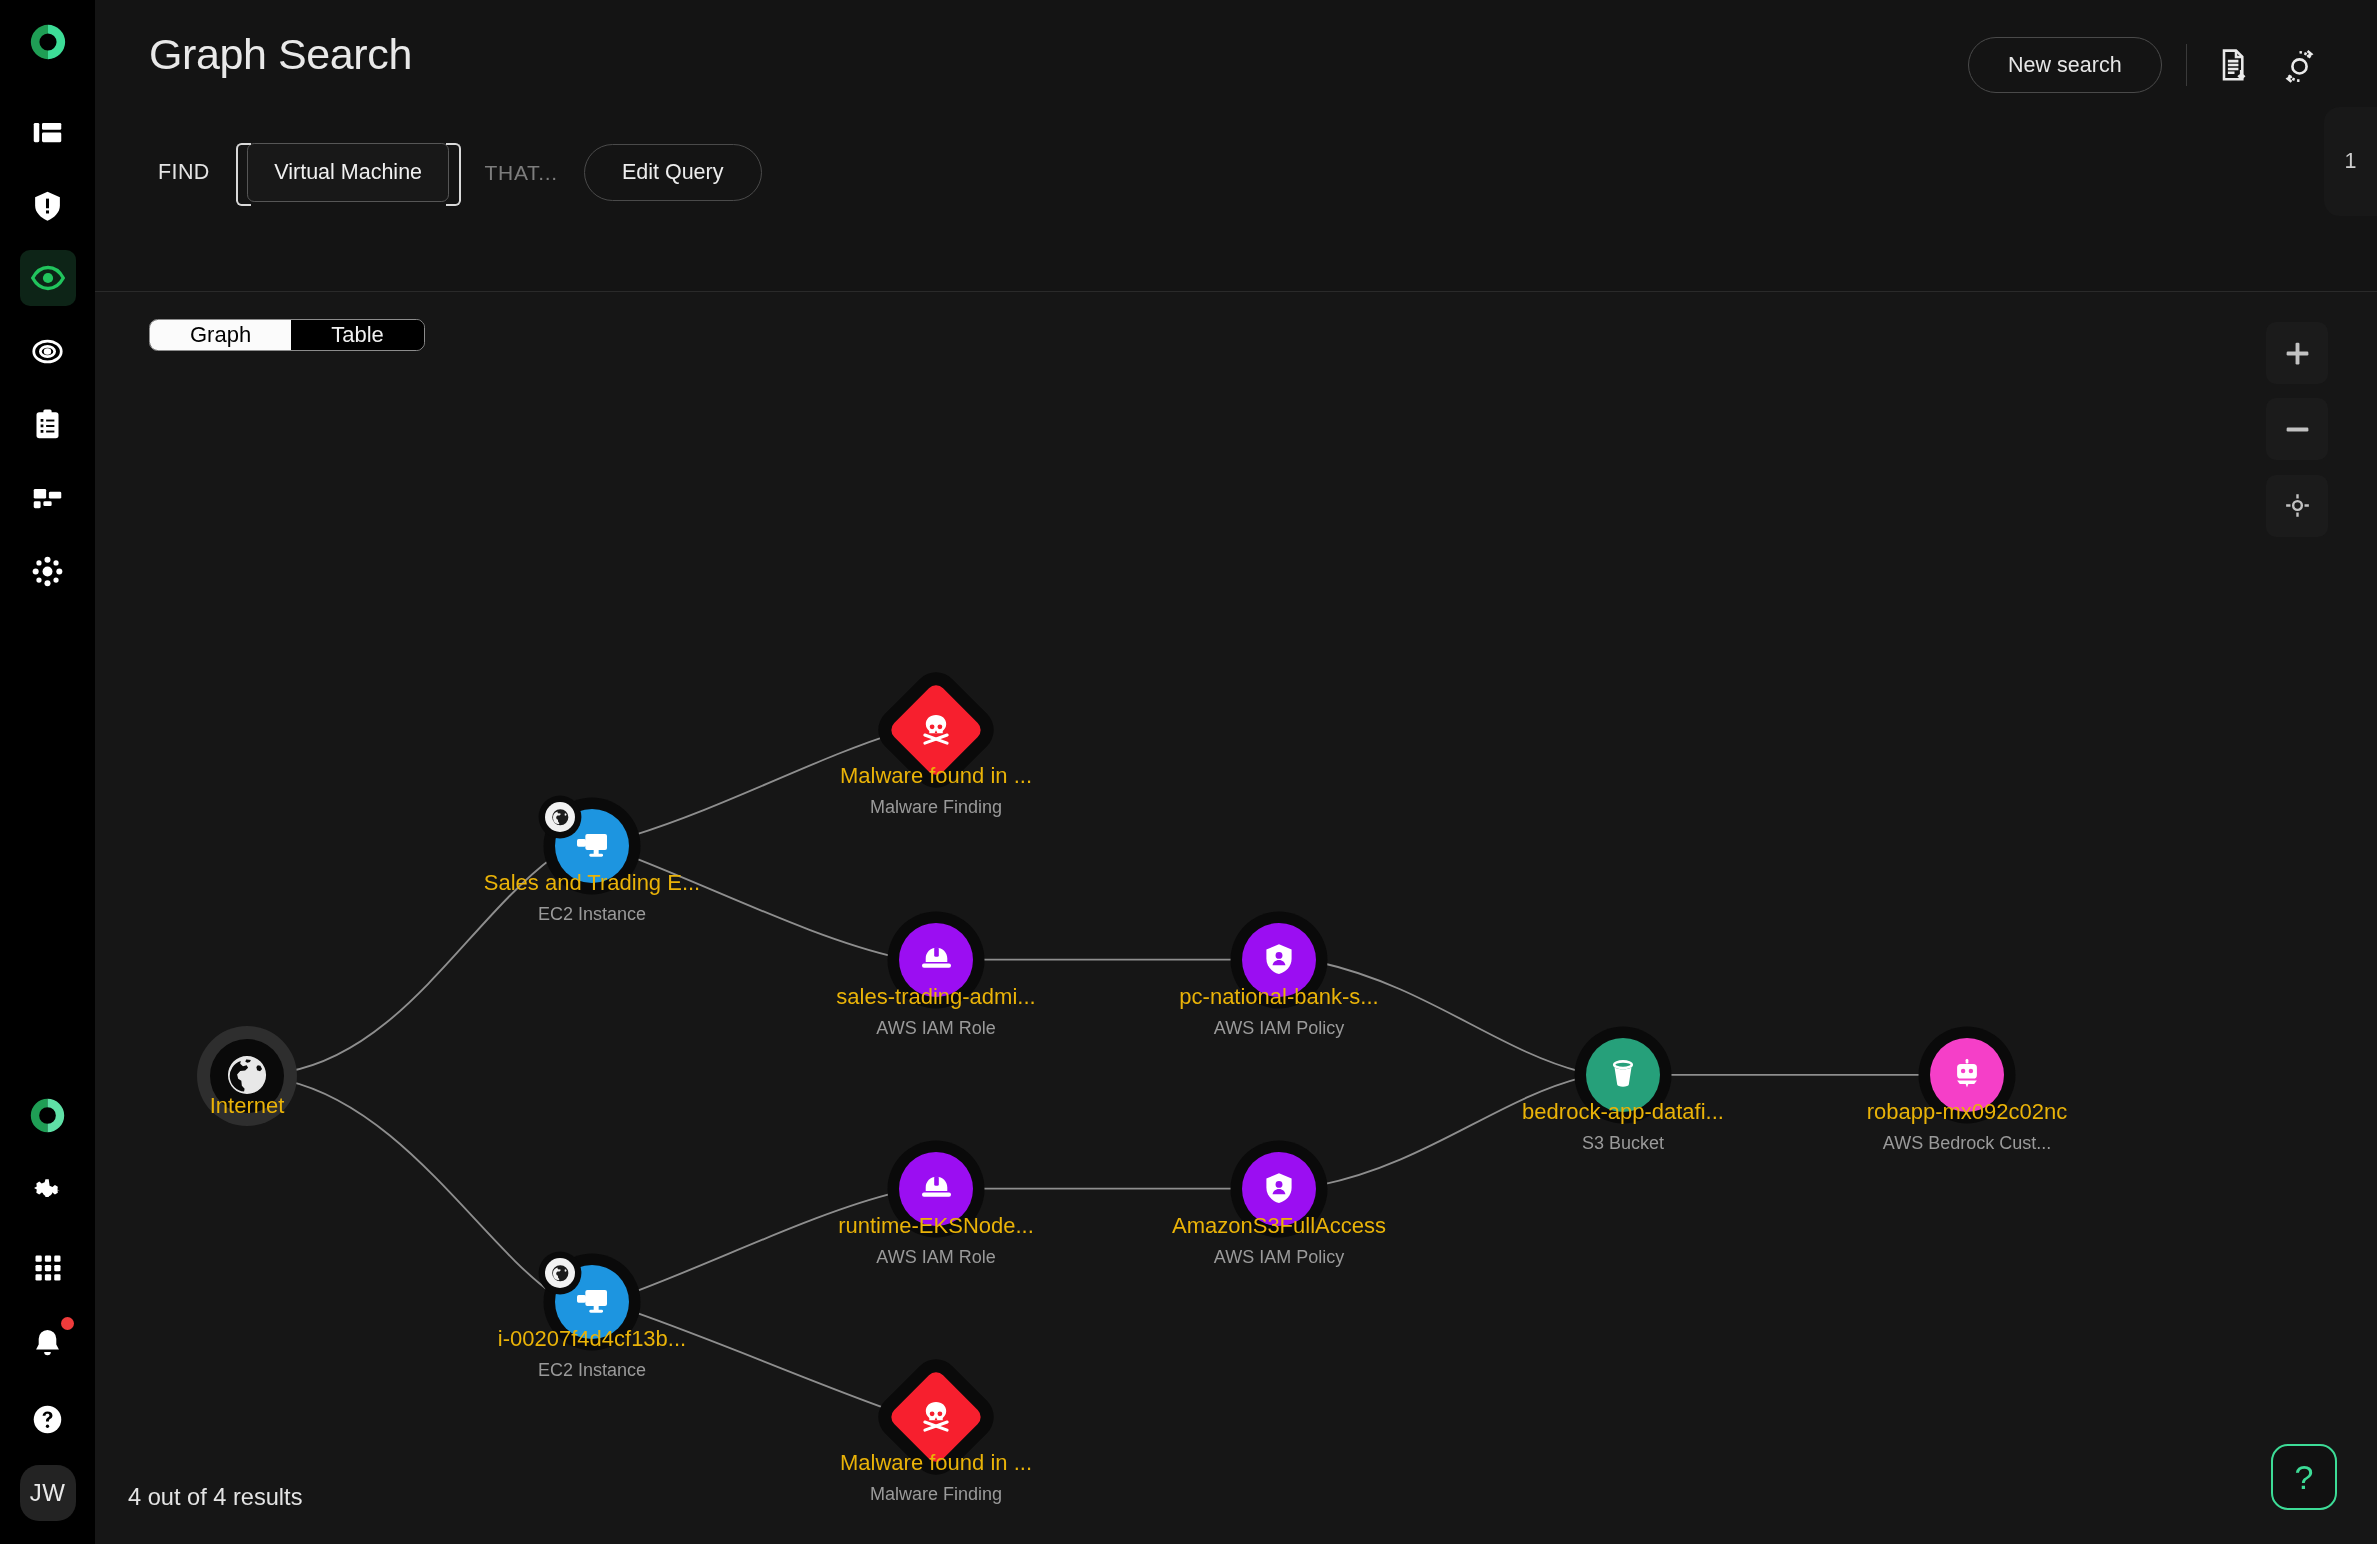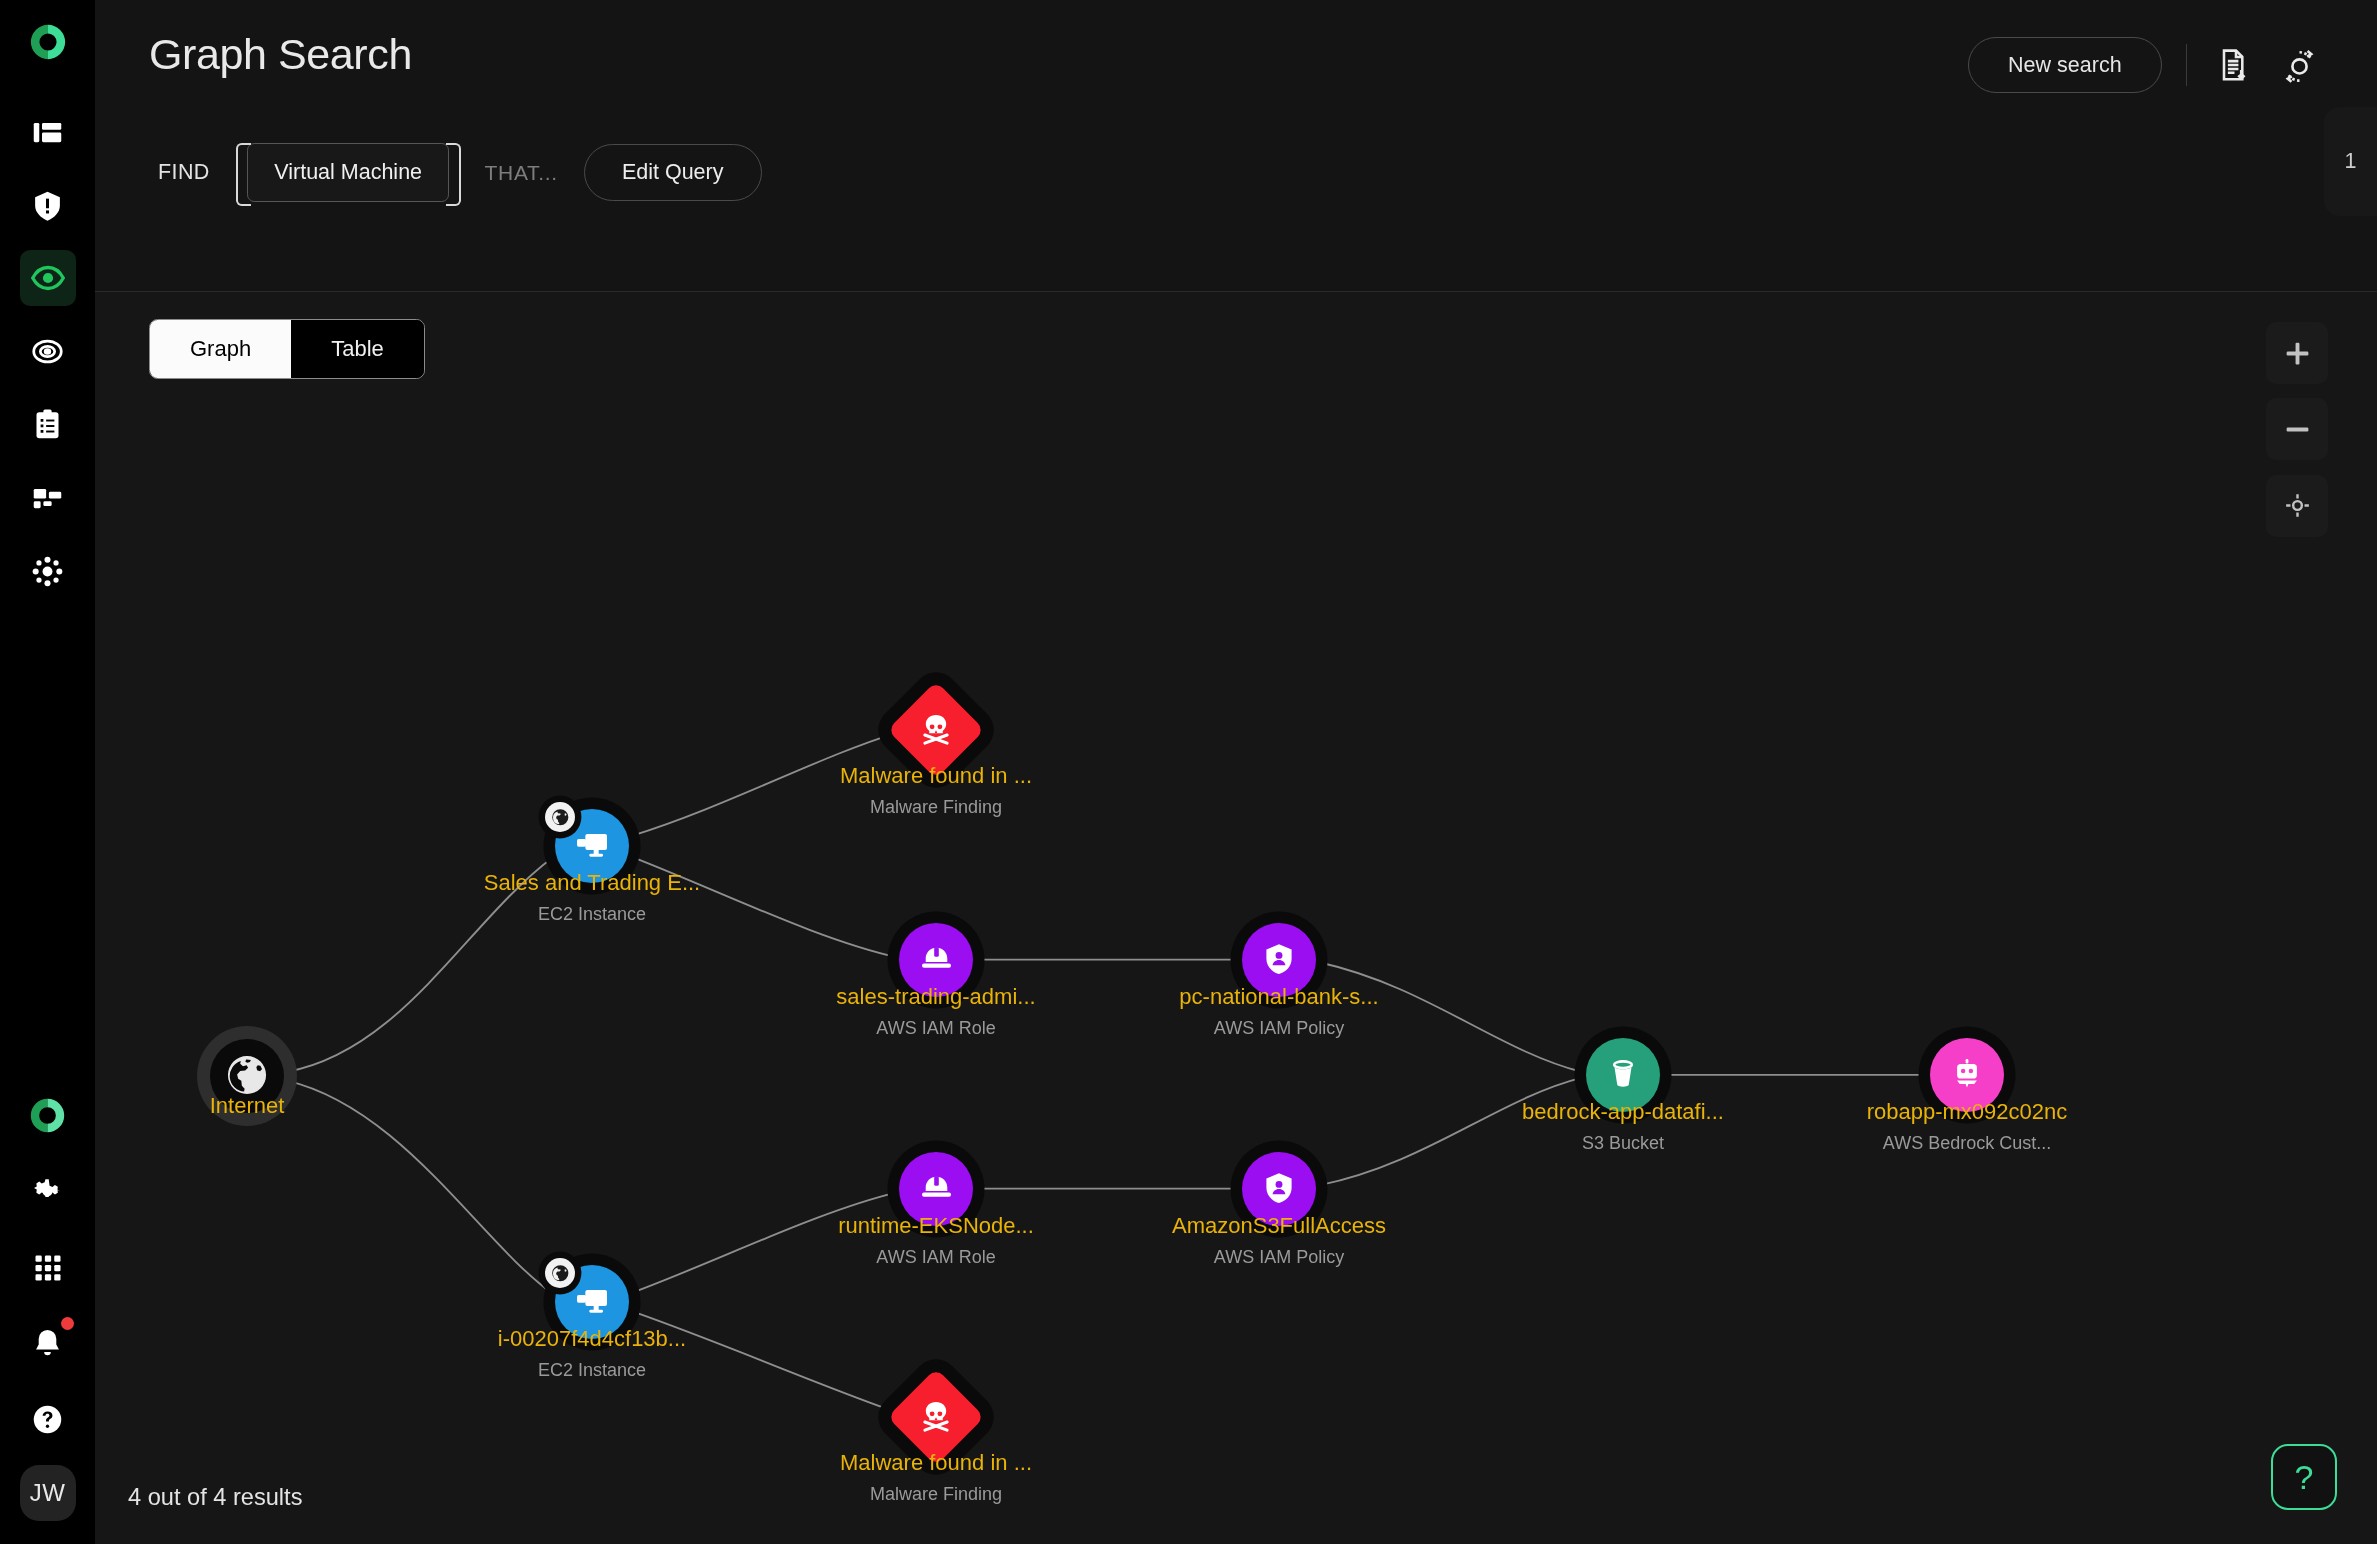--- a/index.html
+++ b/index.html
@@ -95,21 +95,21 @@
   }
 
   
   .canvas { position: absolute; left: 0; right: 0; top: 292px; bottom: 0; background: #161616; overflow: hidden; }
 
   .view-toggle {
     position: absolute; left: 54px; top: 27px; display: flex;
     border: 0.7px solid #8c8c8c; border-radius: 8.6px; overflow: hidden; z-index: 4;
   }
   .view-toggle button {
-    height: 58px; padding: 0 40px; font-size: 22px; border: none; cursor: pointer;
+    height: 30px; padding: 0 40px; font-size: 22px; border: none; cursor: pointer;
     font-family: "Liberation Sans", sans-serif;
   }
   .vt-active { background: #fbfbfb; color: #000; }
   .vt-inactive { background: #000; color: #f0f0f0; }
 
   .zoom-ctrls { position: absolute; right: 49px; top: 30px; display: flex; flex-direction: column; gap: 14.3px; z-index: 4; }
   .zoom-btn {
     width: 62px; height: 62px; border-radius: 10px; background: #1b1b1b;
     display: flex; align-items: center; justify-content: center; cursor: pointer;
     color: #bcbcbc;

